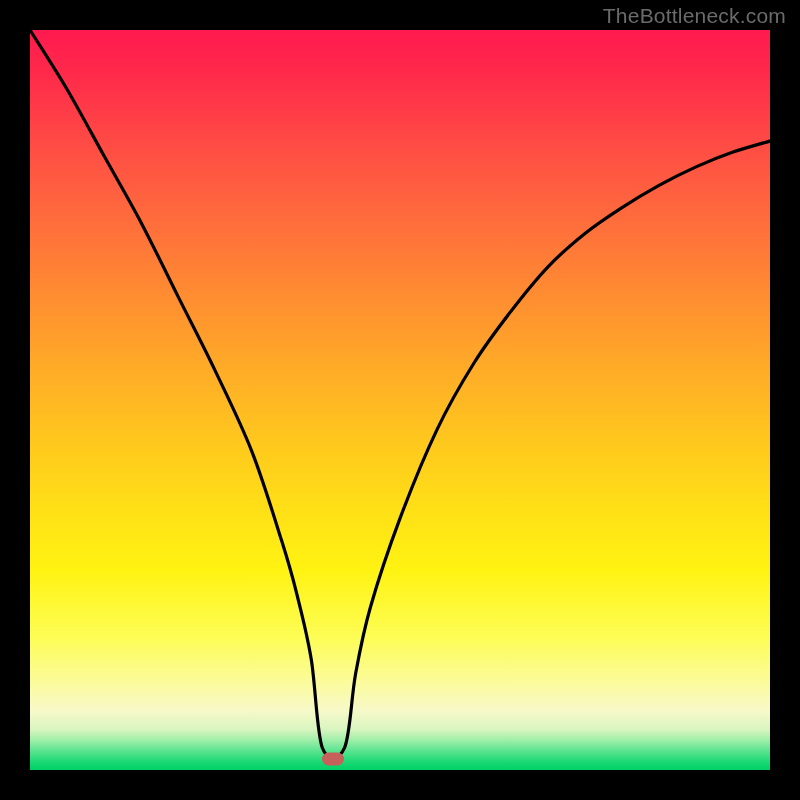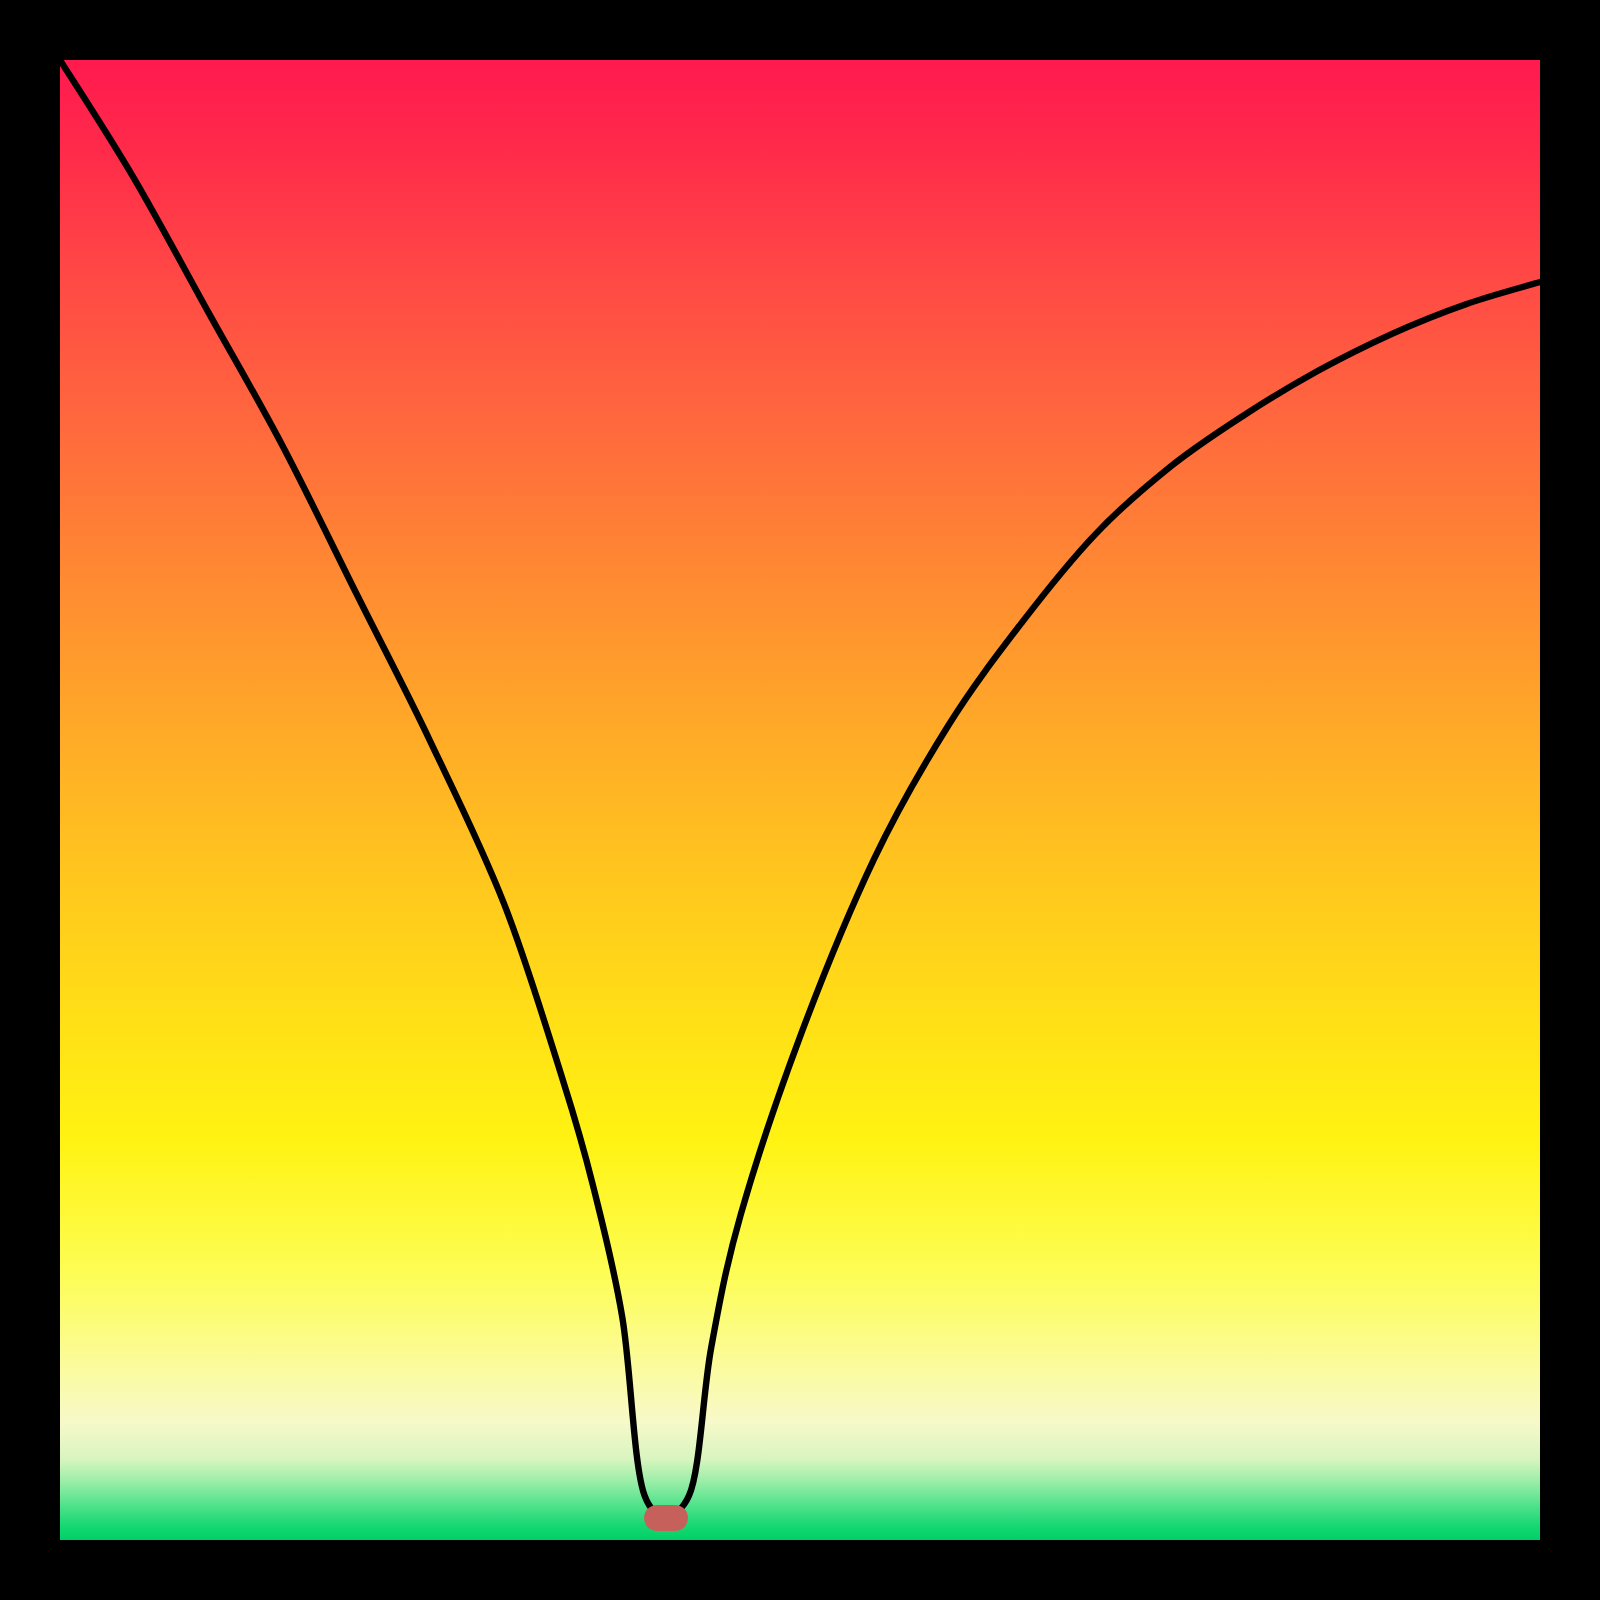--- a/index.html
+++ b/index.html
@@ -70,20 +70,21 @@
     font-size: 21px;
     font-weight: 500;
     letter-spacing: 0.2px;
   }
 </style>
 </head>
 <body>
 
 <div class="frame">
 
+  <div class="attribution">TheBottleneck.com</div>
 
   <div class="plot-area">
     <div class="gradient-bg"></div>
 
     <svg class="curve" viewBox="0 0 740 740" preserveAspectRatio="none">
       <path fill="none" stroke="#000" stroke-width="3.2" stroke-linecap="round" d="M 0.0 0.0 C 6.2 9.9, 24.7 38.2, 37.0 59.2 C 49.3 80.2, 61.7 103.6, 74.0 125.8 C 86.3 148.0, 98.7 169.0, 111.0 192.4 C 123.3 215.8, 135.7 241.7, 148.0 266.4 C 160.3 291.1, 172.7 314.5, 185.0 340.4 C 197.3 366.3, 210.9 393.4, 222.0 421.8 C 233.1 450.2, 244.2 487.2, 251.6 510.6 C 259.0 534.0, 261.5 542.7, 266.4 562.4 C 271.3 582.1, 276.9 603.1, 281.2 629.0 C 285.5 654.9, 286.8 703.0, 292.3 717.8 C 297.9 732.6, 308.9 730.1, 314.5 717.8 C 320.1 705.5, 321.3 667.2, 325.6 643.8 C 329.9 620.4, 333.0 603.1, 340.4 577.2 C 347.8 551.3, 358.9 518.0, 370.0 488.4 C 381.1 458.8, 394.7 425.5, 407.0 399.6 C 419.3 373.7, 431.7 352.7, 444.0 333.0 C 456.3 313.3, 468.7 297.2, 481.0 281.2 C 493.3 265.2, 505.7 249.7, 518.0 236.8 C 530.3 223.8, 542.7 213.4, 555.0 203.5 C 567.3 193.6, 579.7 185.6, 592.0 177.6 C 604.3 169.6, 616.7 162.2, 629.0 155.4 C 641.3 148.6, 653.7 142.5, 666.0 136.9 C 678.3 131.4, 690.7 126.4, 703.0 122.1 C 715.3 117.8, 733.8 112.9, 740.0 111.0"></path>
     </svg>
 
     <div class="marker" style="left:303.4px; top:728.9px;"></div>
   </div>

